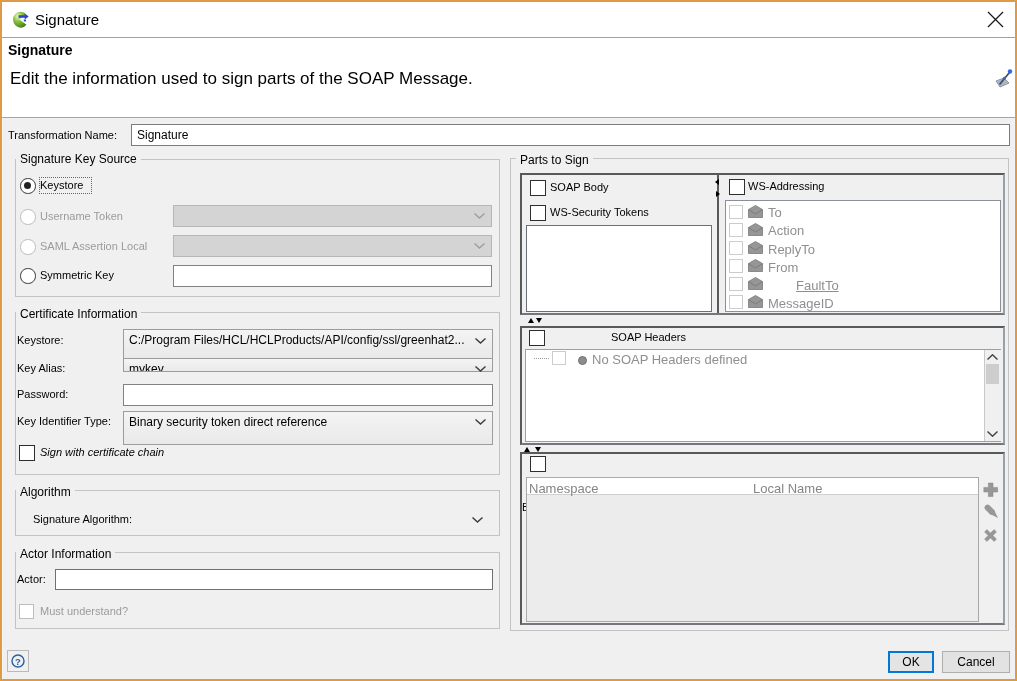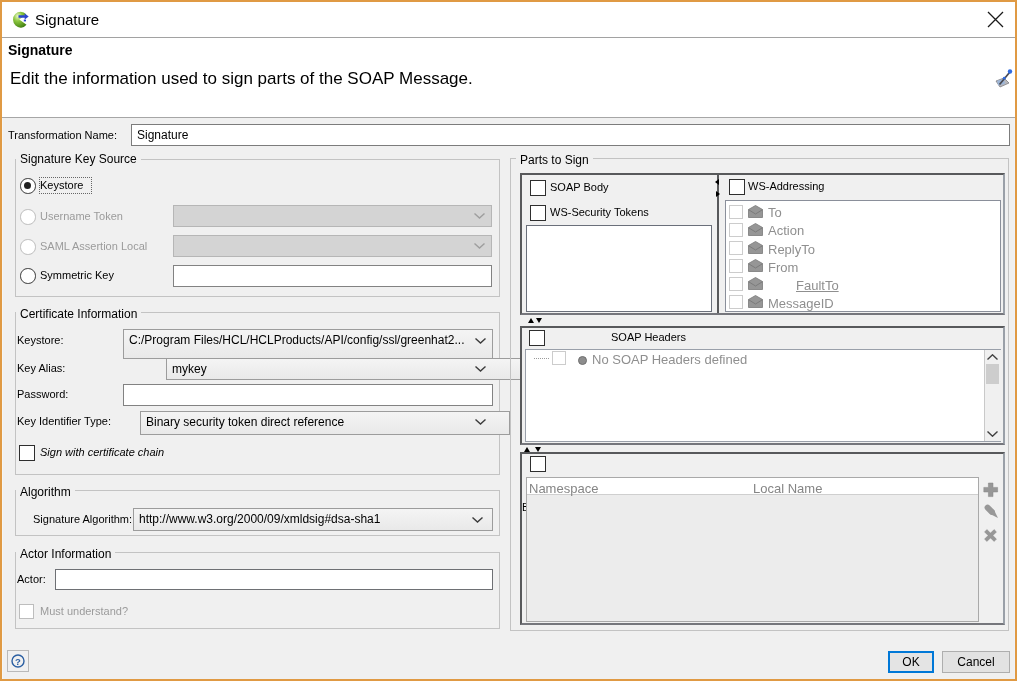--- a/index.html
+++ b/index.html
@@ -82,38 +82,37 @@
 <div class="tb" style="left:171px;top:263px;width:319px;height:22px;"></div>
 
 <div class="grp" style="left:13px;top:310px;width:485px;height:163px;"></div>
 <div class="leg" style="left:14px;top:305px;">Certificate Information</div>
 <div class="lbl" style="left:15px;top:332px;">Keystore:</div>
 <div class="cmb" style="left:121px;top:327px;width:370px;height:30px;">C:/Program Files/HCL/HCLProducts/API/config/ssl/greenhat2...</div>
 <svg class="chev" style="left:473px;top:336px;" viewBox="0 0 11 6">
       <path d="M0.5 0.5 L5.5 5 L10.5 0.5" fill="none" stroke="#3c3c3c" stroke-width="1.4"></path>
     </svg>
 <div class="lbl" style="left:15px;top:360px;">Key Alias:</div>
-<div class="cmb" style="left:121px;top:356px;width:370px;height:22px;margin-left:43px;">mykey</div>
+<div class="cmb" style="left:121px;top:356px;width:370px;height:14px;">mykey</div>
 <svg class="chev" style="left:473px;top:364px;" viewBox="0 0 11 6">
       <path d="M0.5 0.5 L5.5 5 L10.5 0.5" fill="none" stroke="#3c3c3c" stroke-width="1.4"></path>
     </svg>
 <div class="lbl" style="left:15px;top:386px;">Password:</div>
 <div class="tb" style="left:121px;top:382px;width:370px;height:22px;"></div>
 <div class="lbl" style="left:15px;top:413px;">Key Identifier Type:</div>
-<div class="cmb" style="left:138px;top:409px;width:370px;height:24px;">Binary security token direct reference</div>
+<div class="cmb" style="left:121px;top:409px;width:370px;height:34px;">Binary security token direct reference</div>
 <svg class="chev" style="left:473px;top:417px;" viewBox="0 0 11 6">
       <path d="M0.5 0.5 L5.5 5 L10.5 0.5" fill="none" stroke="#3c3c3c" stroke-width="1.4"></path>
     </svg>
 <div class="cb" style="left:17px;top:443px;"></div>
 <div class="lbl" style="left:38px;top:444px;font-style:italic;">Sign with certificate chain</div>
 
 <div class="grp" style="left:13px;top:488px;width:485px;height:46px;"></div>
 <div class="leg" style="left:14px;top:483px;">Algorithm</div>
 <div class="lbl" style="left:15px;top:511px;margin-left:16px;">Signature Algorithm:</div>
-<div class="cmb" style="left:131px;top:506px;width:360px;height:23px;">http://www.w3.org/2000/09/xmldsig#dsa-sha1</div>
 <svg class="chev" style="left:470px;top:515px;" viewBox="0 0 11 6">
       <path d="M0.5 0.5 L5.5 5 L10.5 0.5" fill="none" stroke="#3c3c3c" stroke-width="1.4"></path>
     </svg>
 
 <div class="grp" style="left:13px;top:550px;width:485px;height:77px;"></div>
 <div class="leg" style="left:14px;top:545px;">Actor Information</div>
 <div class="lbl" style="left:15px;top:571px;">Actor:</div>
 <div class="tb" style="left:53px;top:567px;width:438px;height:21px;border-color:#6e7074;"></div>
 <div class="cbd" style="left:17px;top:602px;"></div>
 <div class="lbl gray" style="left:38px;top:603px;">Must understand?</div>

